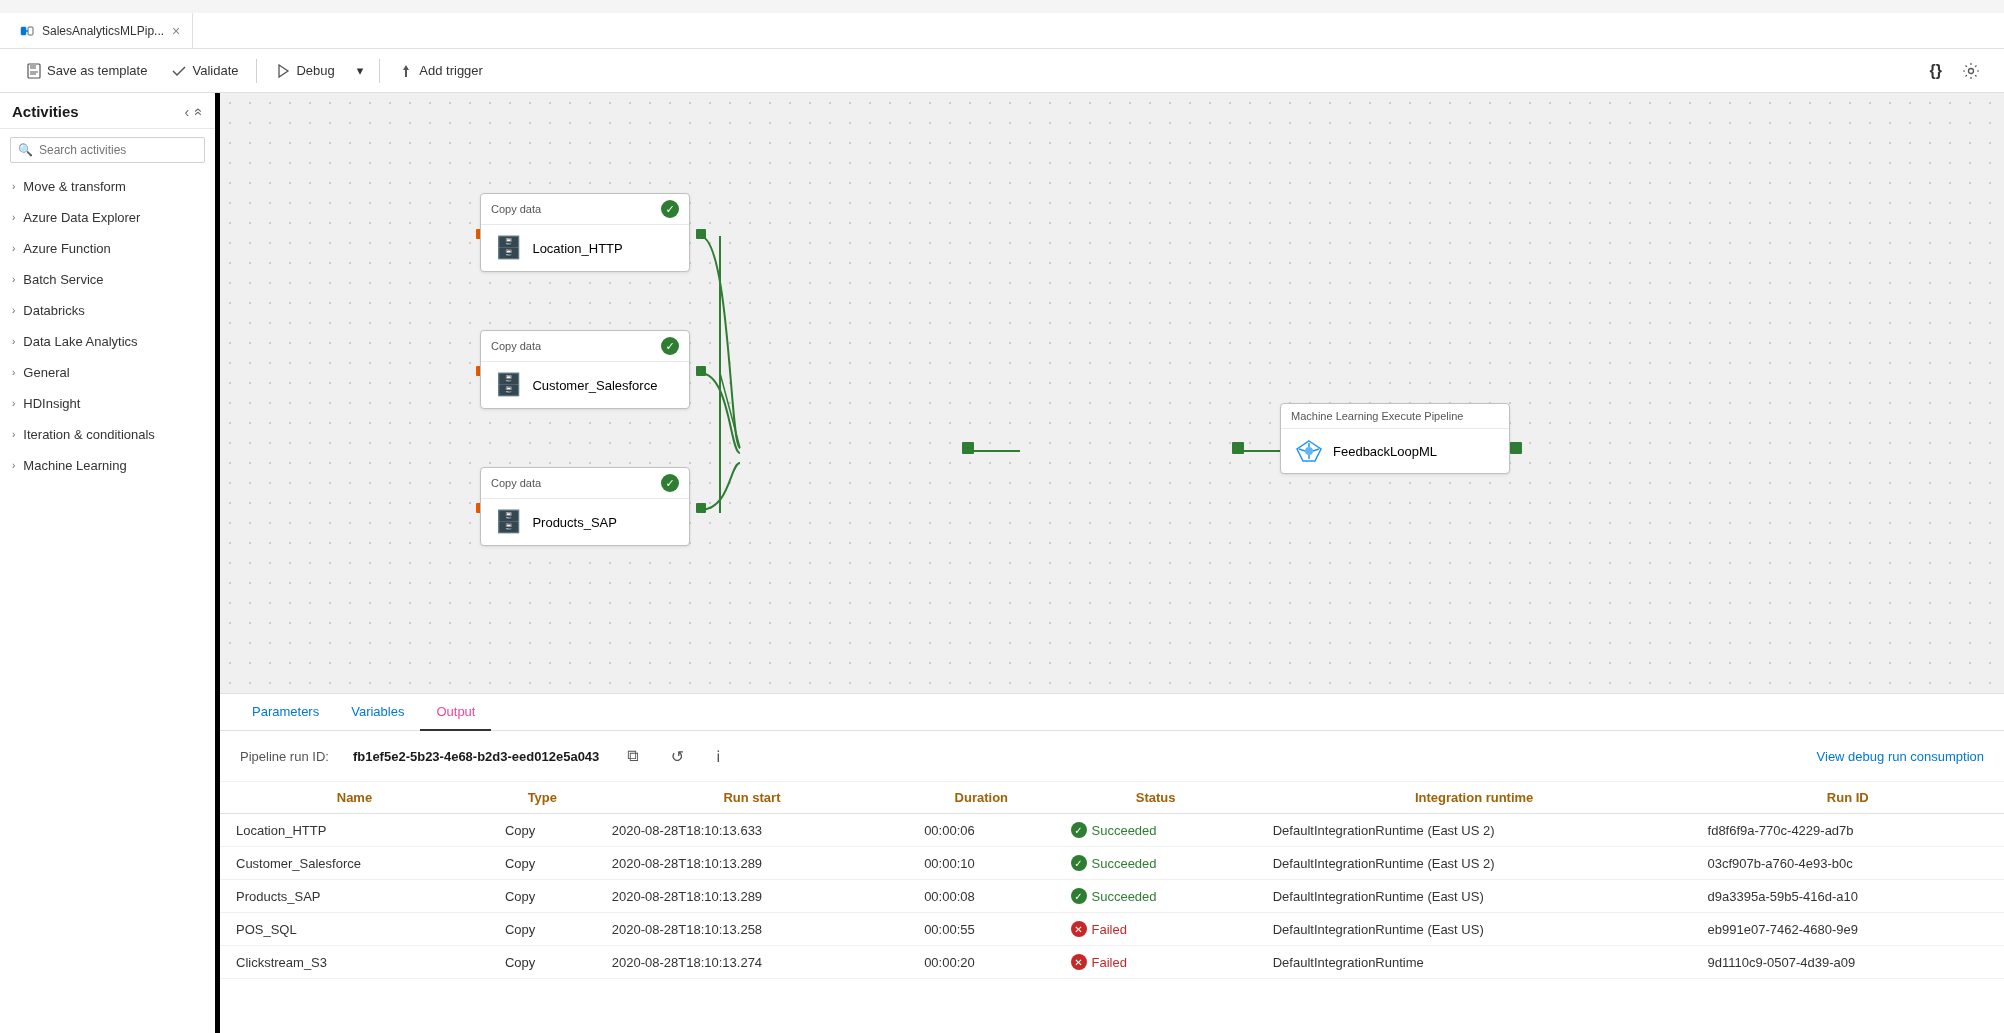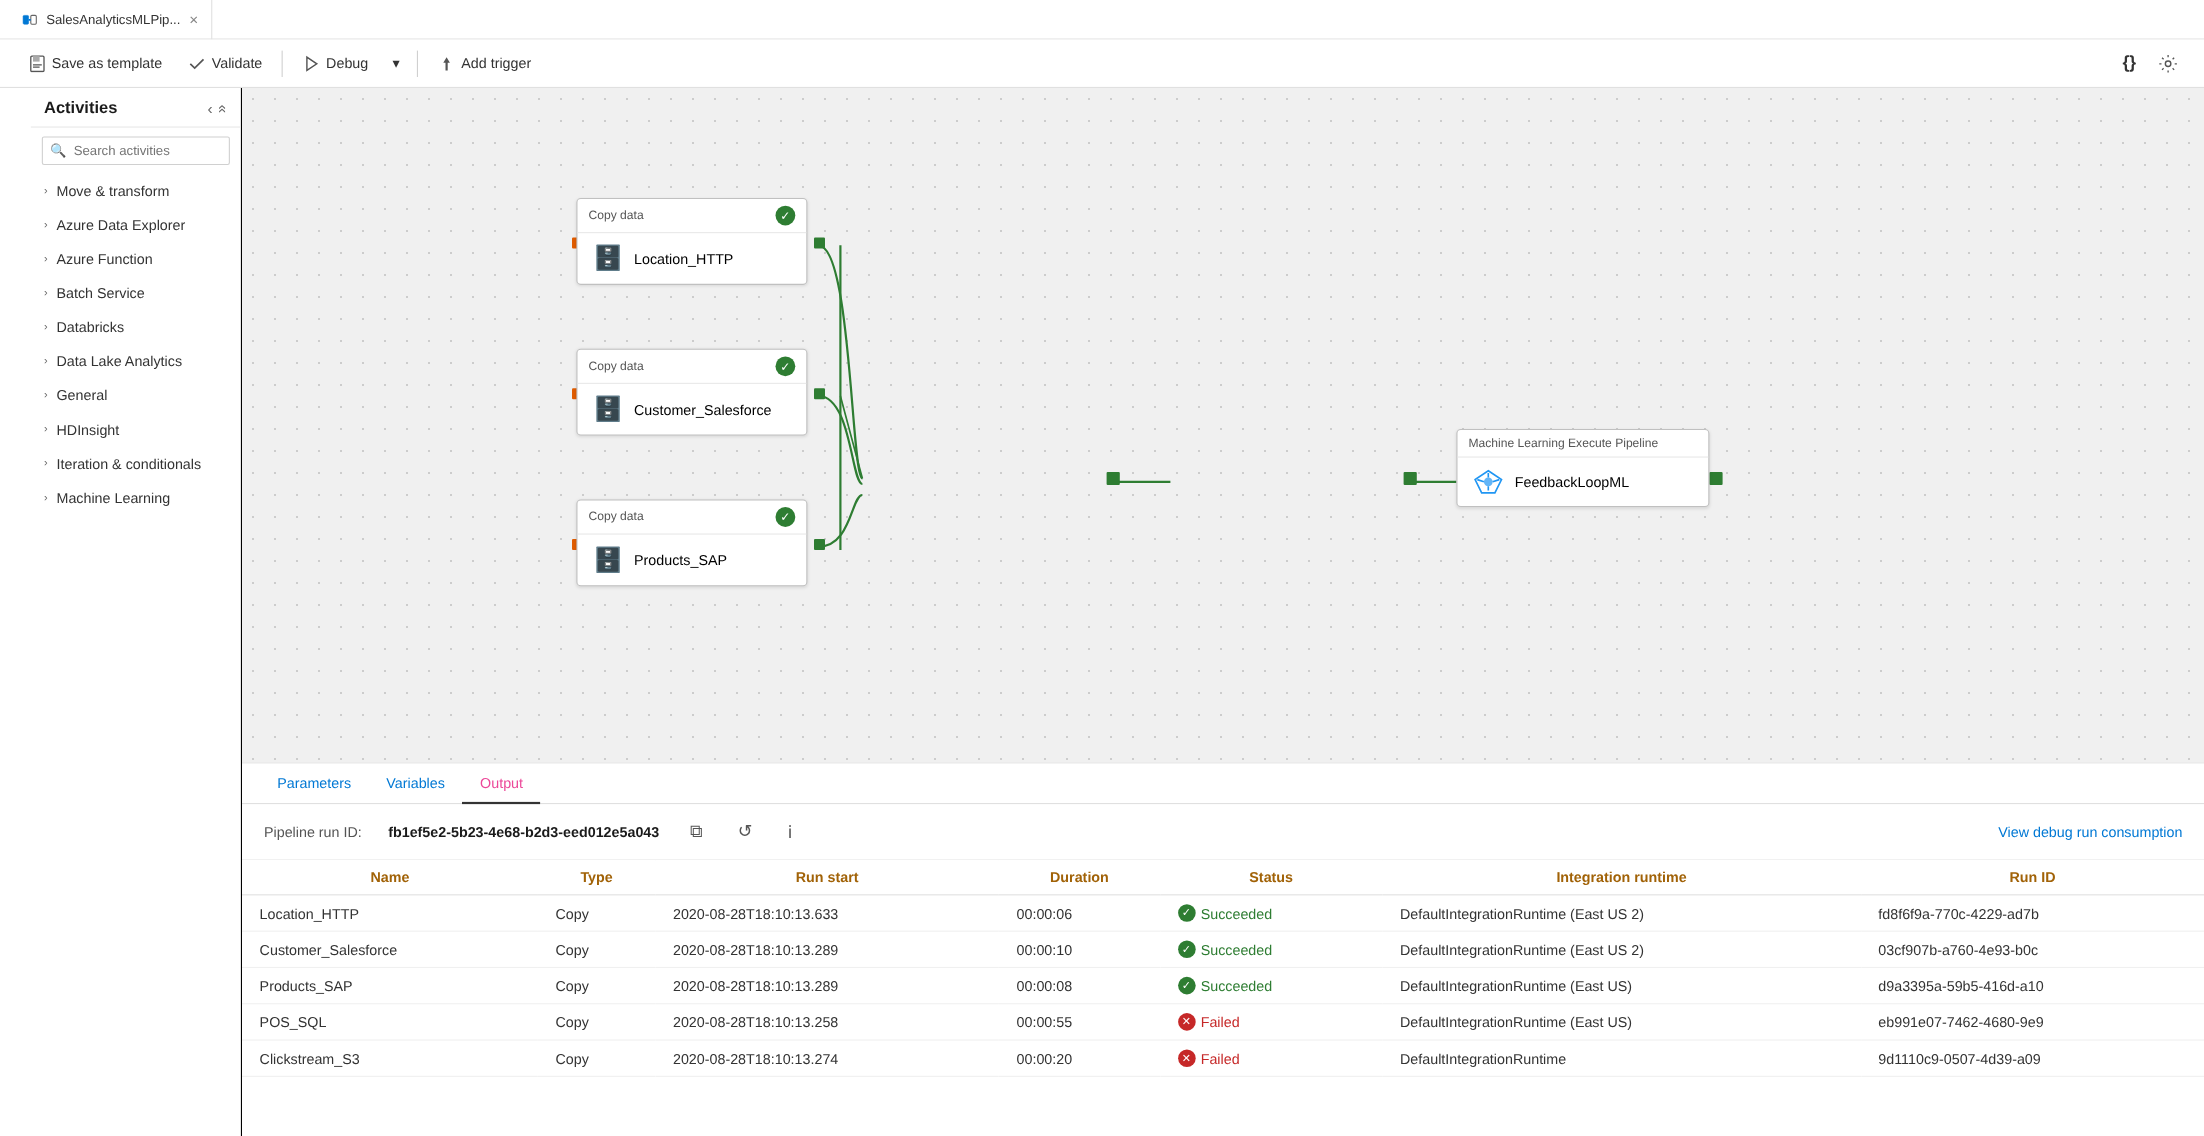--- a/index.html
+++ b/index.html
@@ -1,21 +1,21 @@
 <!DOCTYPE html>
 <html><head>
   <meta charset="utf-8">
   <style>
     * { box-sizing: border-box; margin: 0; padding: 0; }
     body { font-family: 'Segoe UI', Arial, sans-serif; font-size: 13px; background: #f5f5f5; overflow: hidden; height: 1033px; width: 2004px; display: flex; flex-direction: column; }
 
     
     .tab-bar {
       display: flex; align-items: center; background: #fff; border-bottom: 1px solid #e0e0e0;
-      height: 36px; padding: 0 8px; flex-shrink: 0;
+      height: 36px; padding: 0 8px; flex-shrink: 0; margin-top: 13px;
     }
     .tab-item {
       display: flex; align-items: center; padding: 0 12px; height: 36px; font-size: 12px;
       color: #333; border-right: 1px solid #e0e0e0; cursor: pointer; white-space: nowrap;
     }
     .tab-item .tab-icon { width: 16px; height: 16px; margin-right: 6px; }
     .tab-close { margin-left: 8px; color: #888; cursor: pointer; font-size: 14px; }
 
     
     .toolbar {
@@ -28,22 +28,22 @@
     }
     .toolbar-divider { width: 1px; height: 24px; background: #d0d0d0; margin: 0 4px; }
     .toolbar-spacer { flex: 1; }
     .toolbar-icon-btn { padding: 5px 8px; }
 
     
     .main-layout { display: flex; flex: 1; overflow: hidden; }
 
     
     .sidebar {
-      width: 220px; background: #fff; border-right: 1px solid #000000;
-      display: flex; flex-direction: column; flex-shrink: 0; overflow-y: auto; padding-left: 28px;
+      width: 220px; background: #fff; border-right: 5px solid #000000;
+      display: flex; flex-direction: column; flex-shrink: 0; overflow-y: auto;
     }
     .sidebar-header {
       display: flex; align-items: center; justify-content: space-between;
       padding: 10px 12px 8px; border-bottom: 1px solid #e8e8e8;
     }
     .sidebar-title { font-size: 15px; font-weight: 600; color: #1a1a1a; }
     .sidebar-controls { display: flex; gap: 6px; }
     .sidebar-search {
       margin: 8px 10px; position: relative;
     }
@@ -63,21 +63,20 @@
 
     
     .canvas-area {
       flex: 1; display: flex; flex-direction: column; overflow: hidden; background: #fafafa;
     }
     .canvas {
       flex: 1; overflow: auto; position: relative; background: #f0f0f0;
       background-image: radial-gradient(circle, #ccc 1px, transparent 1px);
       background-size: 20px 20px;
       min-height: 460px;
-      padding-left: 44px;
     }
     .canvas-inner { position: relative; width: 1400px; height: 500px; }
 
     
     .node {
       position: absolute; background: #fff; border: 1px solid #c0c0c0;
       border-radius: 4px; padding: 0;
       box-shadow: 0 1px 3px rgba(0,0,0,0.1);
     }
     .node-header {

